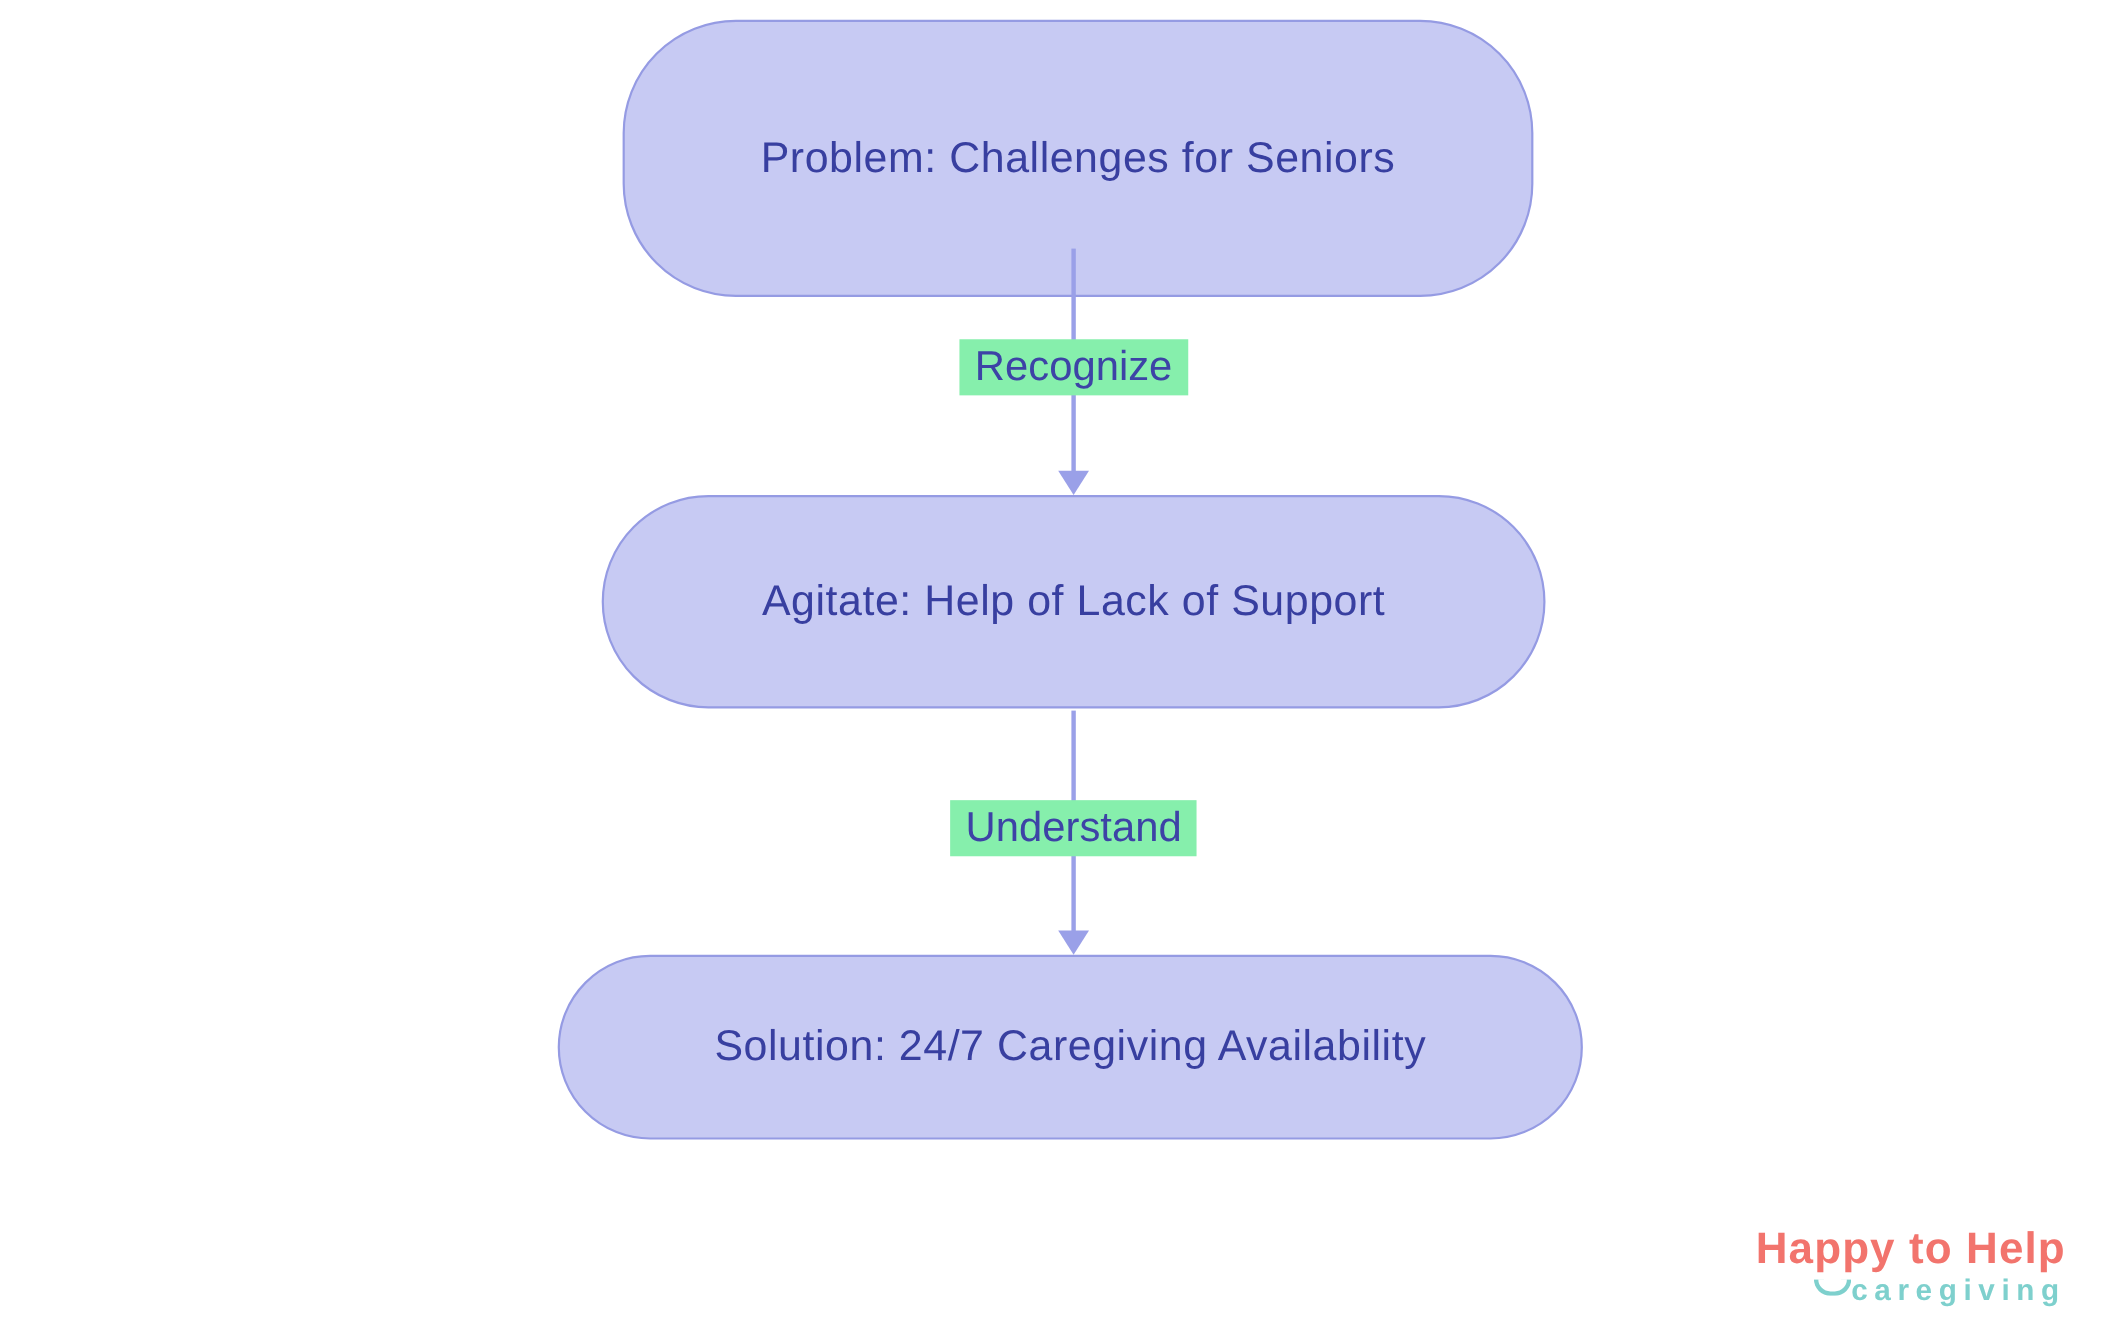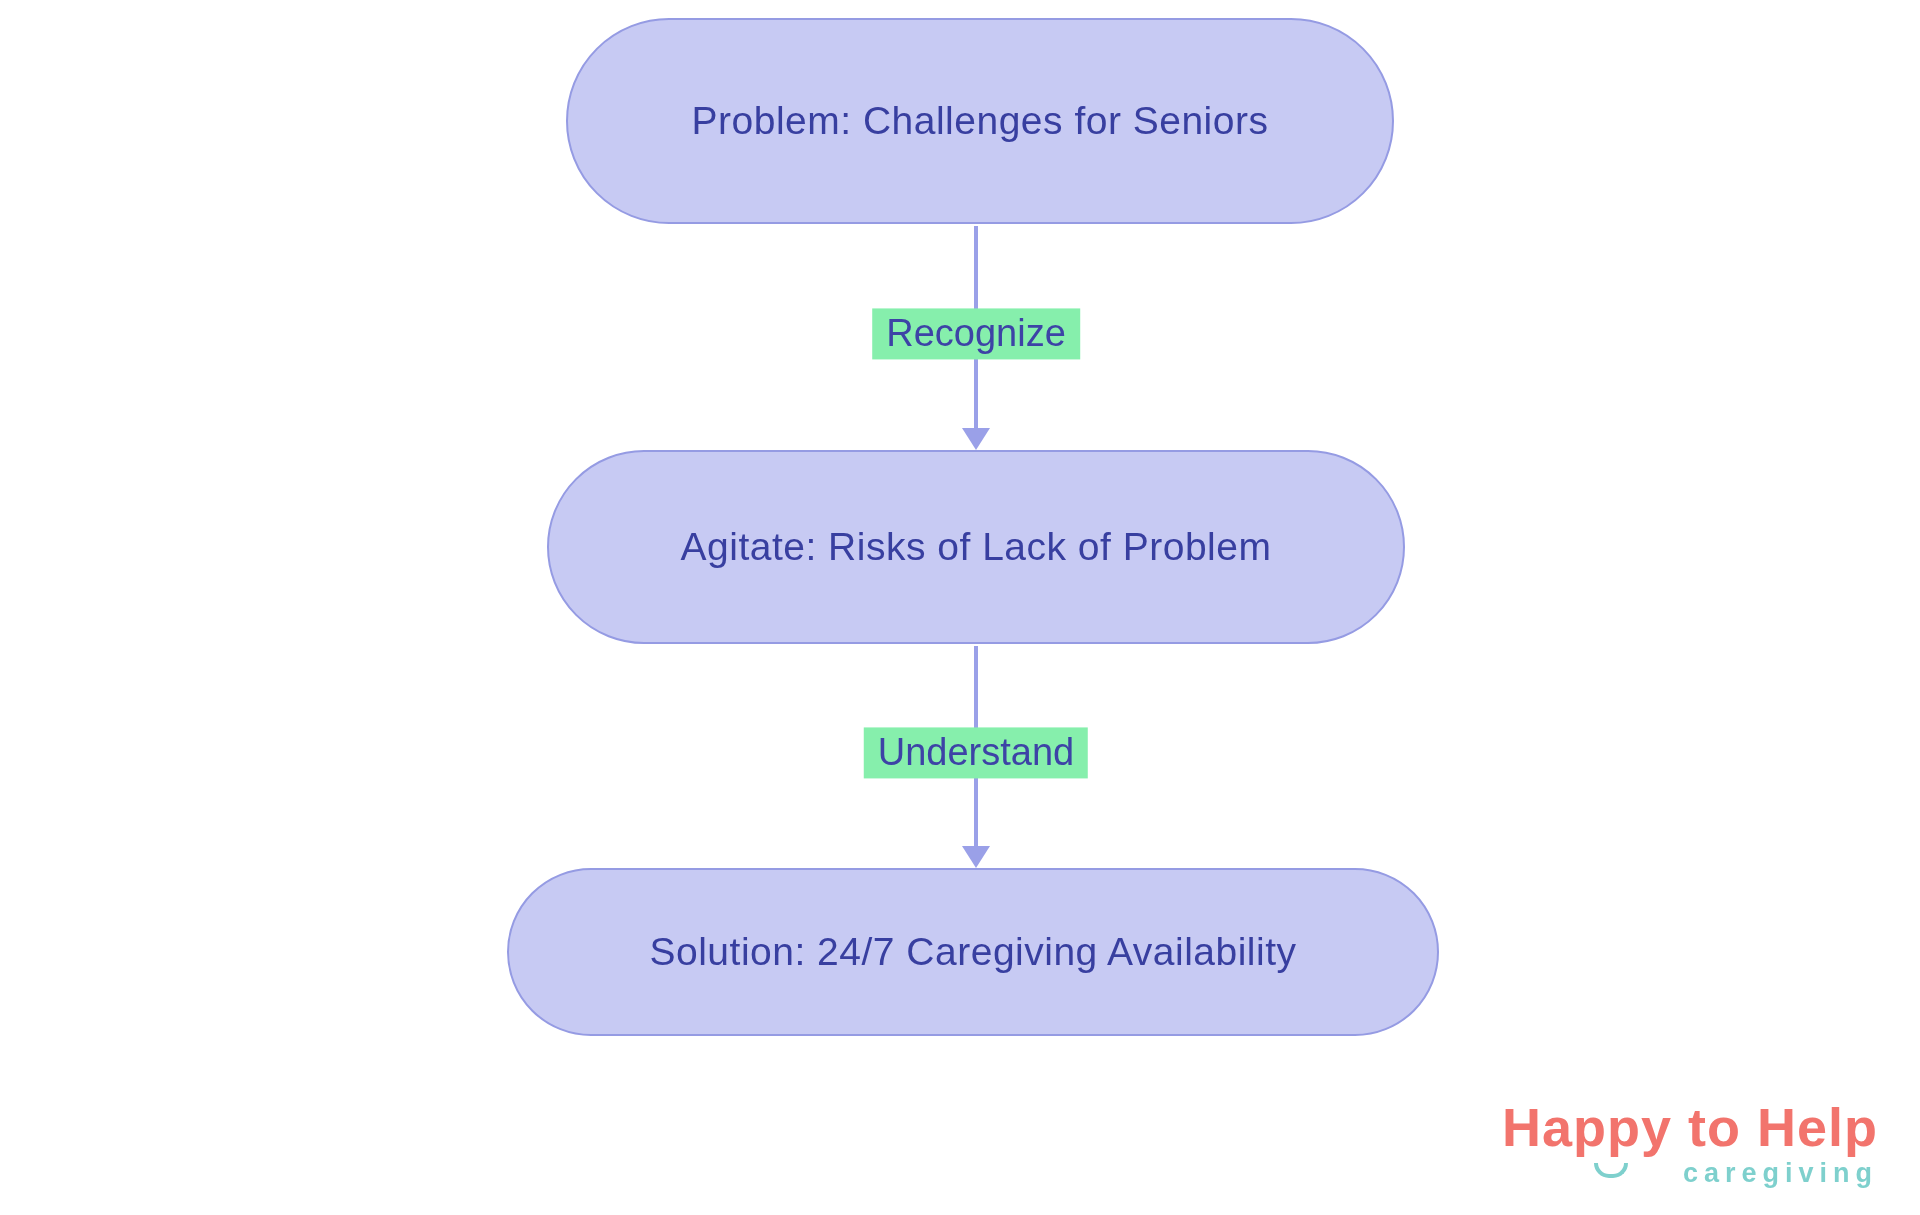--- a/index.html
+++ b/index.html
@@ -24,21 +24,21 @@
     align-items: center;
     justify-content: center;
     color: #383fa0;
     font-size: 39px;
     letter-spacing: 0.5px;
     box-sizing: border-box;
     text-align: center;
   }
   .node-problem {
     left: 566px; top: 18px;
-    width: 828px; height: 206px;
+    width: 828px; height: 252px;
     border-radius: 103px;
   }
   .node-agitate {
     left: 547px; top: 450px;
     width: 858px; height: 194px;
     border-radius: 97px;
   }
   .node-solution {
     left: 507px; top: 868px;
     width: 932px; height: 168px;
@@ -87,21 +87,21 @@
   }
 
   
   .logo {
     position: absolute;
     right: 42px;
     bottom: 26px;
     text-align: right;
   }
   .logo-title {
-    font-size: 54px;
+    font-size: 40px;
     font-weight: 700;
     color: #f2746d;
     letter-spacing: 1px;
     line-height: 1.05;
   }
   .logo-subrow {
     display: flex;
     justify-content: space-between;
     align-items: flex-start;
     padding-left: 92px;
@@ -133,21 +133,21 @@
     <span>Problem: Challenges for Seniors</span>
   </div>
 
   <div class="edge edge-1">
     <div class="edge-line"></div>
     <div class="arrowhead"></div>
     <div class="edge-label">Recognize</div>
   </div>
 
   <div class="node node-agitate">
-    <span>Agitate: Risks of Lack of Problem</span>
+    <span>Agitate: Help of Lack of Support</span>
   </div>
 
   <div class="edge edge-2">
     <div class="edge-line"></div>
     <div class="arrowhead"></div>
     <div class="edge-label">Understand</div>
   </div>
 
   <div class="node node-solution">
     <span>Solution: 24/7 Caregiving Availability</span>

